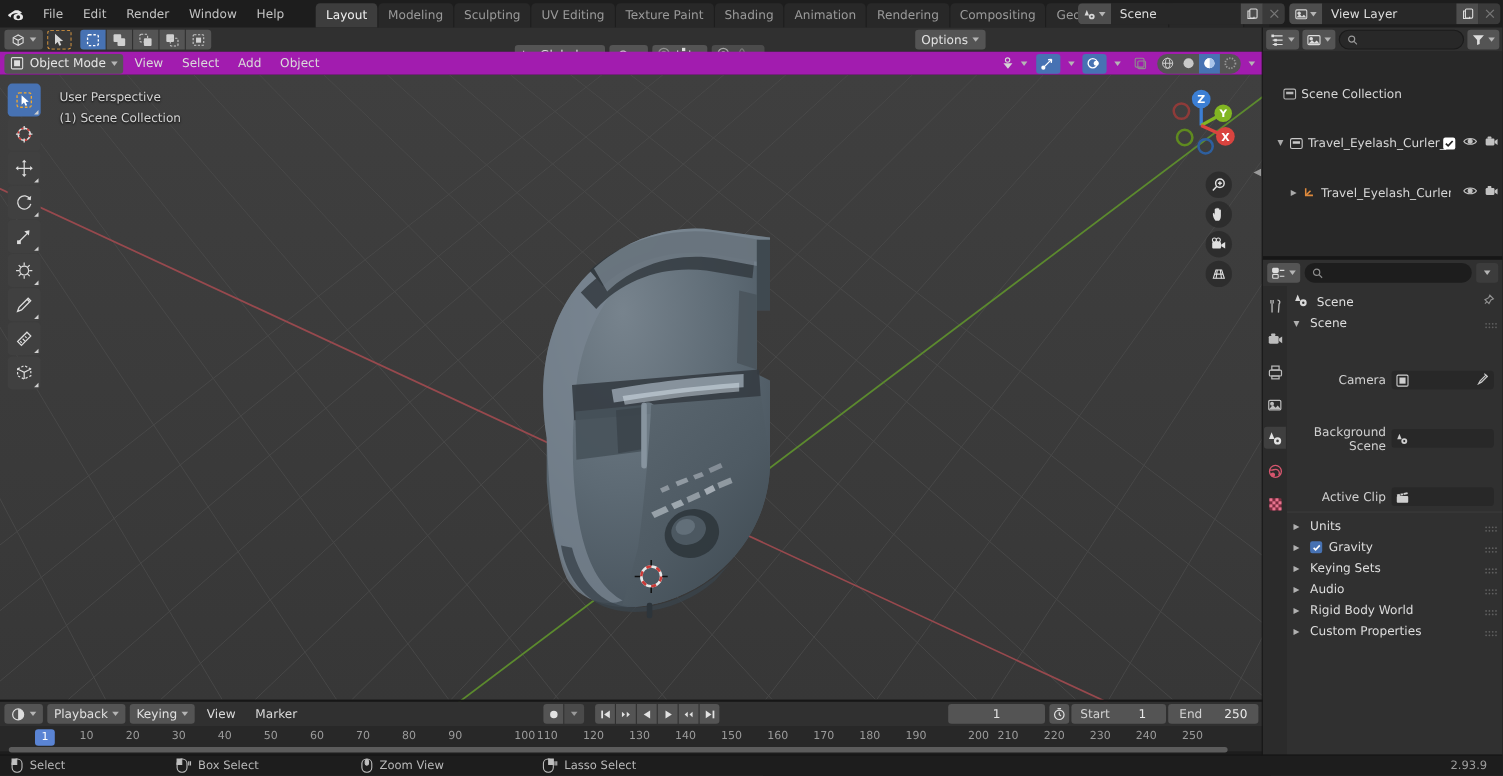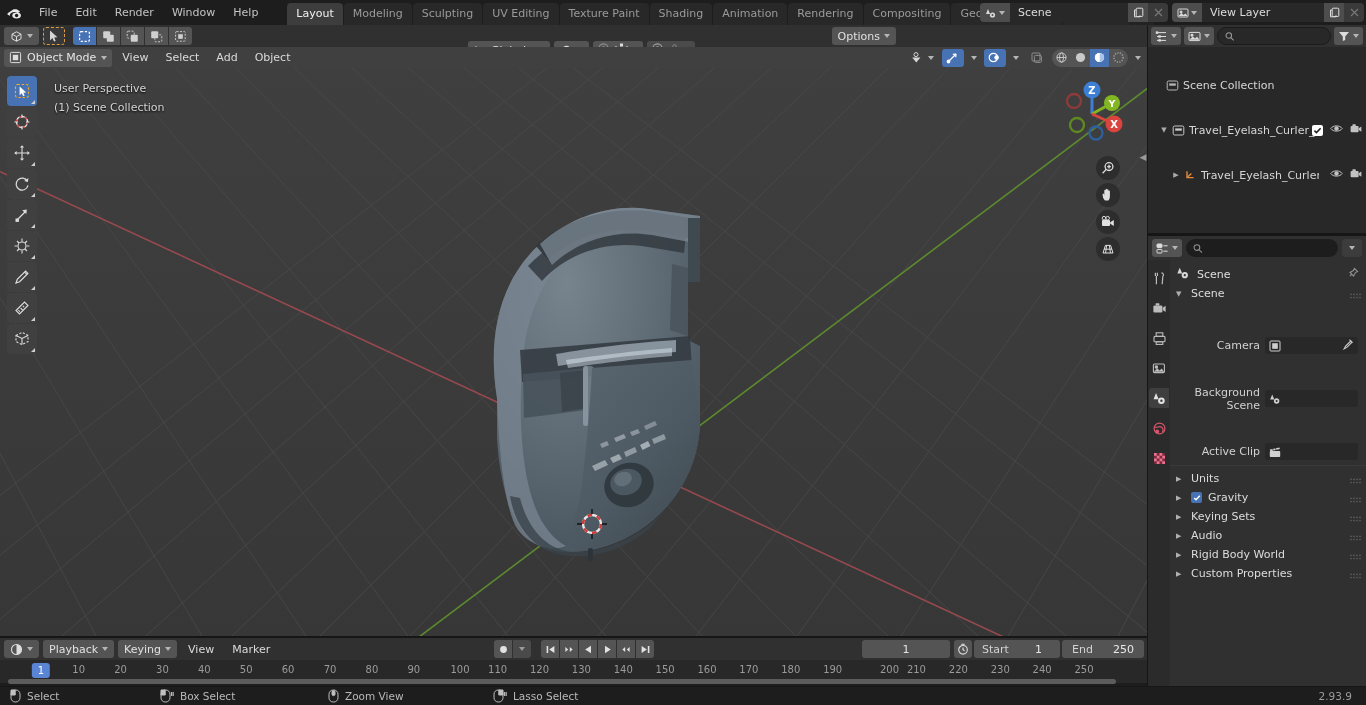--- a/index.html
+++ b/index.html
@@ -52,21 +52,21 @@
   .sel-modes { display: flex; gap: 1px; margin-left: 4px; }
   .sel-mode { width: 23px; height: 18px; background: #545454; display: flex; align-items: center; justify-content: center; }
   .sel-mode:first-child { border-radius: 3px 0 0 3px; }
   .sel-mode:last-child { border-radius: 0 3px 3px 0; }
   .sel-mode.on { background: #4772b3; }
   .cursor-btn { width: 22px; height: 18px; border: 1px dashed #e09b3f; border-radius: 3px; display: flex; align-items: center; justify-content: center; background: #383838; }
 
   
   .tool-header {
     position: absolute; left: 0; top: 47px; width: 1148px; height: 21px;
-    background: #404040; display: flex; align-items: center; padding: 0 4px; gap: 3px;
+    background: #a21caf; display: flex; align-items: center; padding: 0 4px; gap: 3px;
   }
   .mode-dd { height: 18px; background: #545454; border-radius: 3px; display: flex; align-items: center; padding: 0 5px; gap: 5px; min-width: 96px; }
   .txt-btn { padding: 2px 7px; color: #dadada; font-size: 11px; border-radius: 3px; }
   .th-right { position: absolute; right: 4px; display: flex; align-items: center; gap: 4px; }
   .sh-group { display: flex; background: #545454; border-radius: 9px; overflow: hidden; height: 18px; }
   .sh-ball { width: 19px; height: 18px; display: flex; align-items: center; justify-content: center; }
   .sh-ball.on { background: #4772b3; }
   .tiny-btn { height: 18px; background: #545454; border-radius: 3px; display: flex; align-items: center; justify-content: center; padding: 0 4px; gap: 3px; }
   .tiny-btn.on { background: #4772b3; }
   .tiny-btn.ghost { background: transparent; }
@@ -772,21 +772,21 @@
     <div class="tl-ticks" id="tl-ticks">
         <div class="tl-tick" style="left: 78.6988px;">10</div>
         <div class="tl-tick" style="left: 120.586px;">20</div>
         <div class="tl-tick" style="left: 162.474px;">30</div>
         <div class="tl-tick" style="left: 204.361px;">40</div>
         <div class="tl-tick" style="left: 246.249px;">50</div>
         <div class="tl-tick" style="left: 288.137px;">60</div>
         <div class="tl-tick" style="left: 330.024px; text-align: center;">70</div>
         <div class="tl-tick" style="left: 371.912px;">80</div>
         <div class="tl-tick" style="left: 413.799px;">90</div>
-        <div class="tl-tick" style="left: 460px;">100</div>
+        <div class="tl-tick" style="left: 477px;">100</div>
         <div class="tl-tick" style="left: 497.574px;">110</div>
         <div class="tl-tick" style="left: 539.462px;">120</div>
         <div class="tl-tick" style="left: 581.349px;">130</div>
         <div class="tl-tick" style="left: 623.237px;">140</div>
         <div class="tl-tick" style="left: 665.124px;">150</div>
         <div class="tl-tick" style="left: 707.012px;">160</div>
         <div class="tl-tick" style="left: 748.9px;">170</div>
         <div class="tl-tick" style="left: 790.787px;">180</div>
         <div class="tl-tick" style="left: 832.675px;">190</div>
         <div class="tl-tick" style="left: 874.562px; margin-left: 15px;">200</div>

